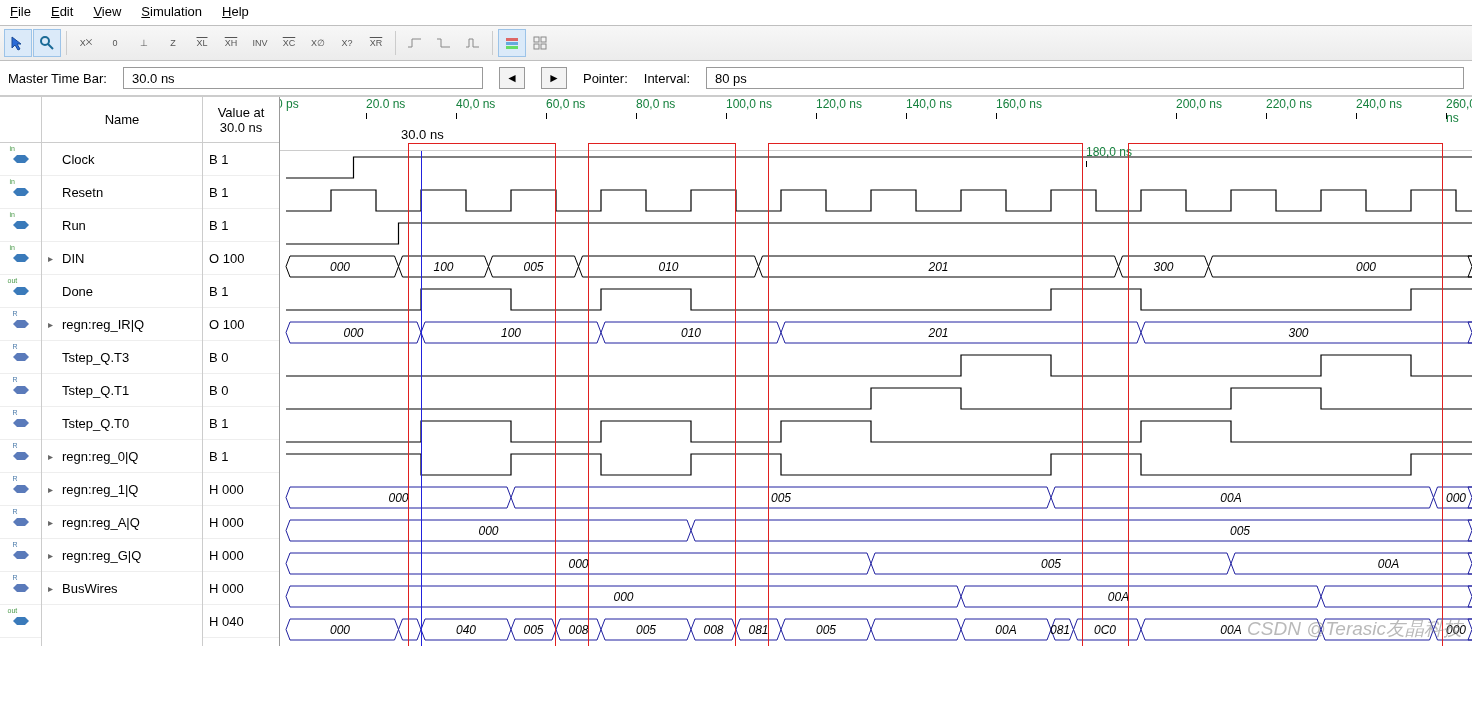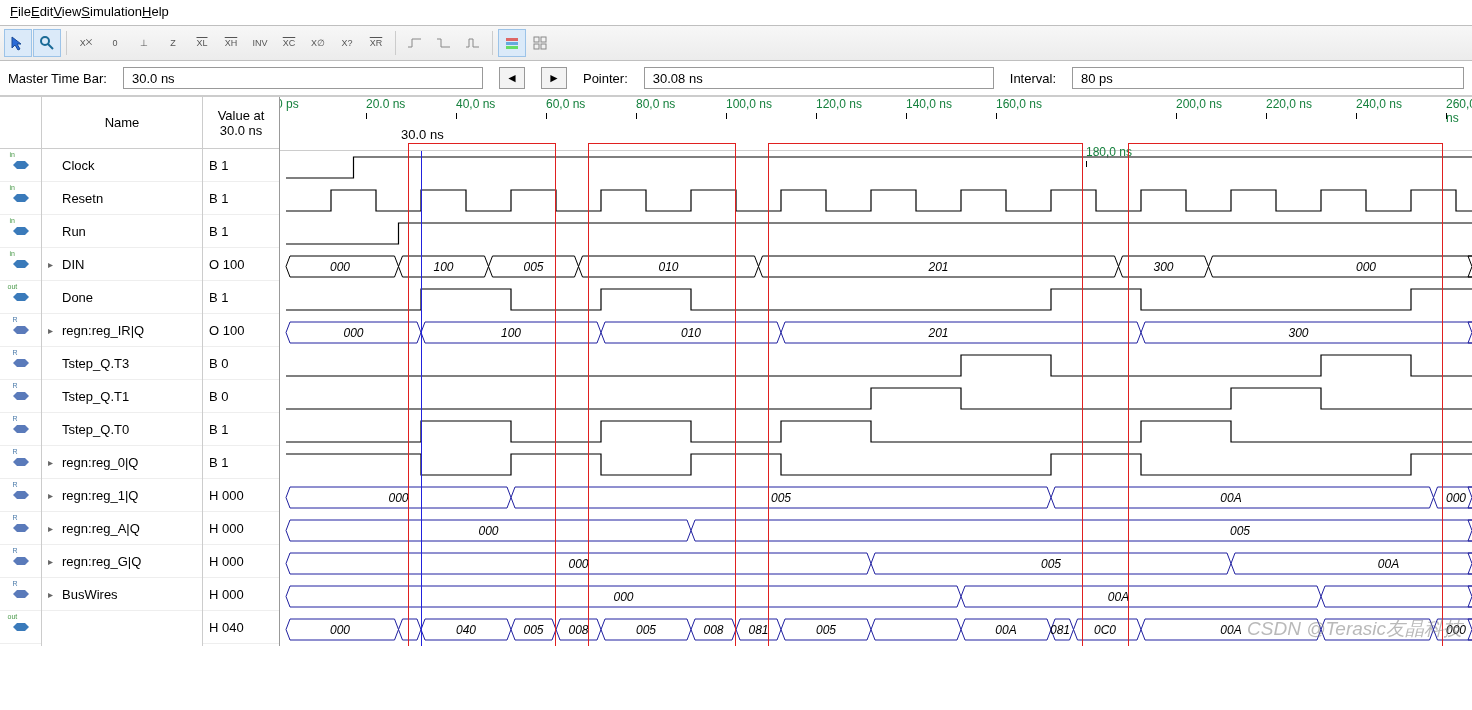--- a/index.html
+++ b/index.html
@@ -6,20 +6,21 @@
   body {
     margin: 0;
     font-family: Arial, sans-serif;
     font-size: 13px;
     background: #fff;
     color: #000;
     user-select: none;
   }
   .menubar {
     display: flex;
+    gap: 20px;
     padding: 4px 10px 6px;
   }
   .menubar span { cursor: default; }
   .menubar u { text-decoration: underline; }
   .toolbar-outer {
     border: 1px solid #bfbfbf;
     border-left: none; border-right: none;
     background: linear-gradient(#f7f7f7,#ececec);
     padding: 2px 4px;
   }
@@ -67,21 +68,21 @@
   }
   .valcol {
     width: 76px;
   }
   .hdr {
     display:flex; align-items:center; justify-content:center;
     border-bottom: 1px solid #ccc;
     background:#fff;
     font-size:13px;
     text-align:center;
-    height: 52px;
+    height: 46px;
     flex-direction:column;
   }
   .row {
     height: 33px;
     display:flex; align-items:center;
     border-bottom: 1px solid #eee;
     padding: 0 6px;
     font-size: 13px;
   }
   .iconcol .row { justify-content:center; padding:0; }
@@ -213,21 +214,20 @@
       </div>
   </div>
 </div>
 
 <div class="infobar">
   <span class="lbl">Master Time Bar:</span>
   <div class="field" style="flex:0 0 360px">30.0 ns</div>
   <div class="navbtn">◄</div>
   <div class="navbtn">►</div>
   <span class="lbl">Pointer:</span>
-  <div class="field" style="flex:0 0 350px">30.08 ns</div>
   <span class="lbl">Interval:</span>
   <div class="field" style="flex:1">80 ps</div>
 </div>
 
 <div class="main">
   <div class="left">
     <div class="iconcol">
       <div class="hdr"></div>
       <div id="iconrows">
           <div class="row">

